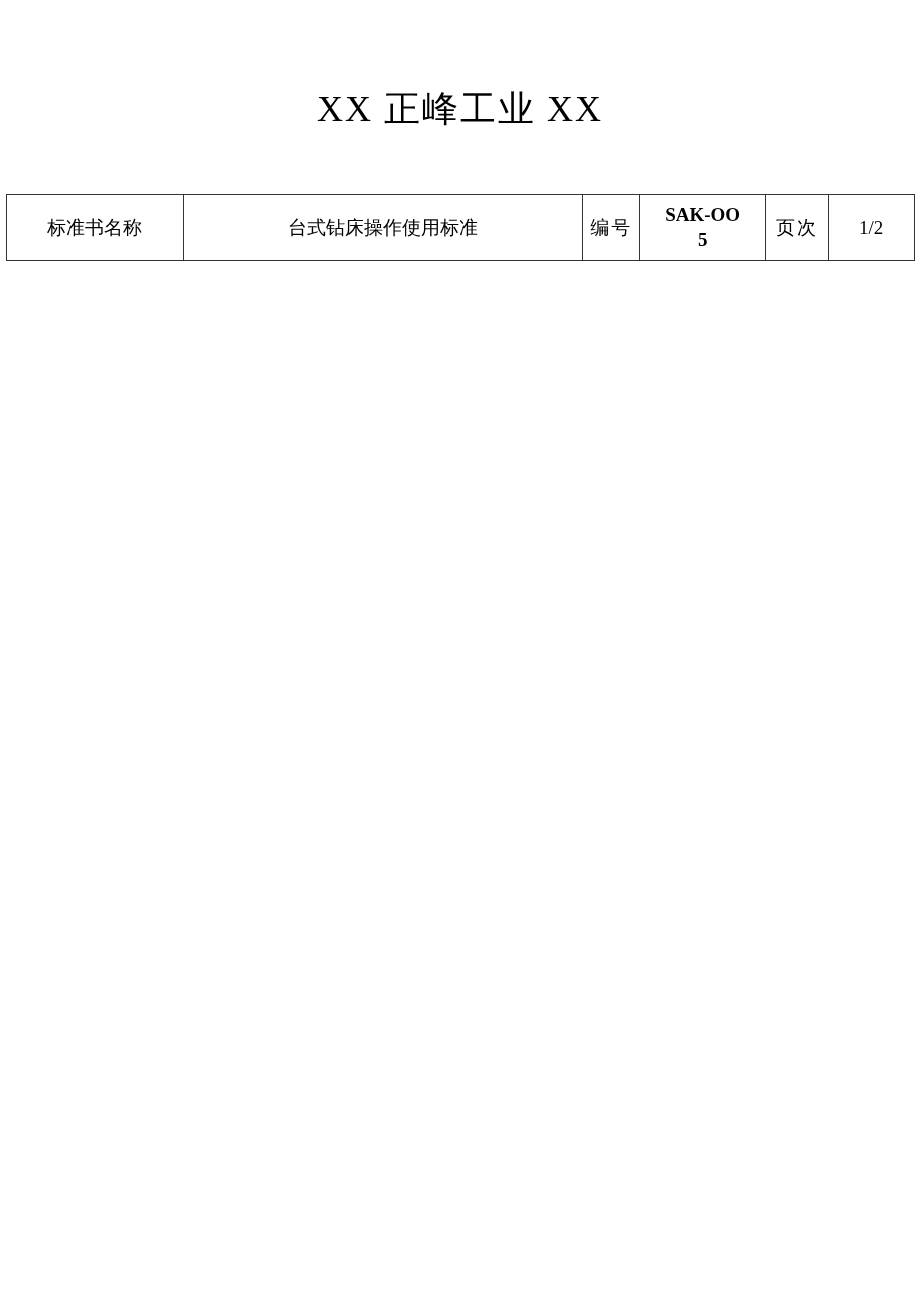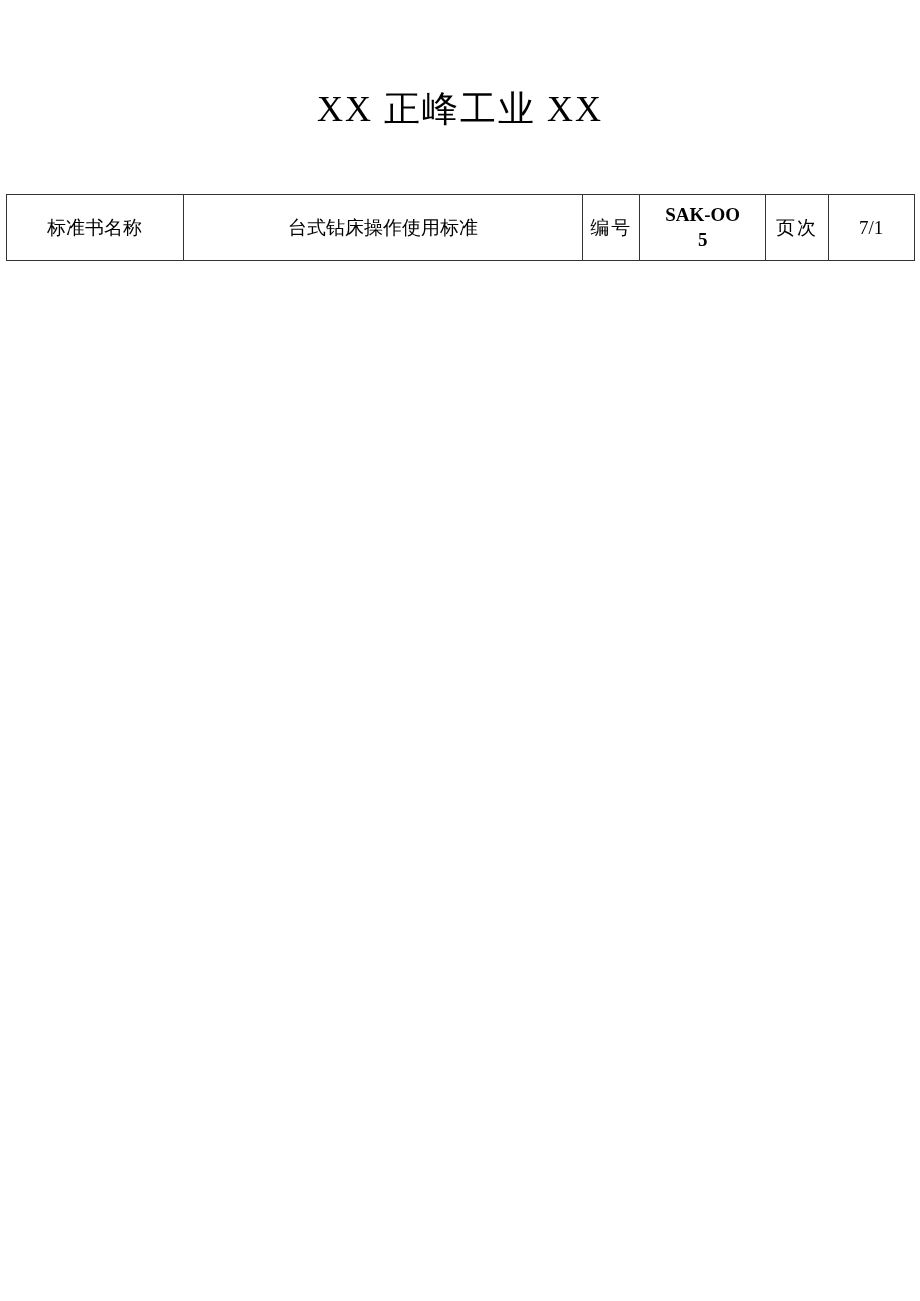--- a/index.html
+++ b/index.html
@@ -73,16 +73,16 @@
   <tbody>
       <tr>
     <td class="col-label1">标准书名称</td>
     <td class="col-value1">台式钻床操作使用标准</td>
     <td class="col-label2">编号</td>
     <td class="col-value2 roman">
       <div>SAK-OO</div>
       <div>5</div>
     </td>
     <td class="col-label3">页次</td>
-    <td class="col-value3">7/1</td>
+    <td class="col-value3">1/2</td>
   </tr>
 </tbody>
   </table>
 
 </body></html>

